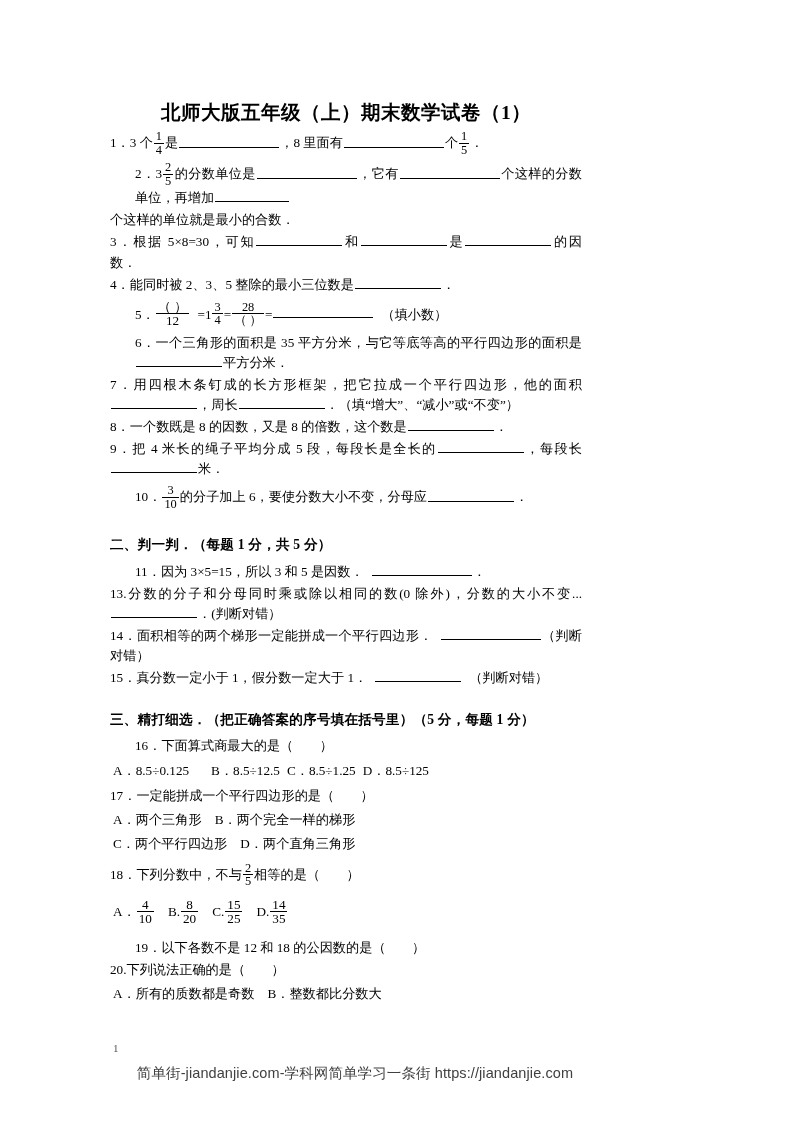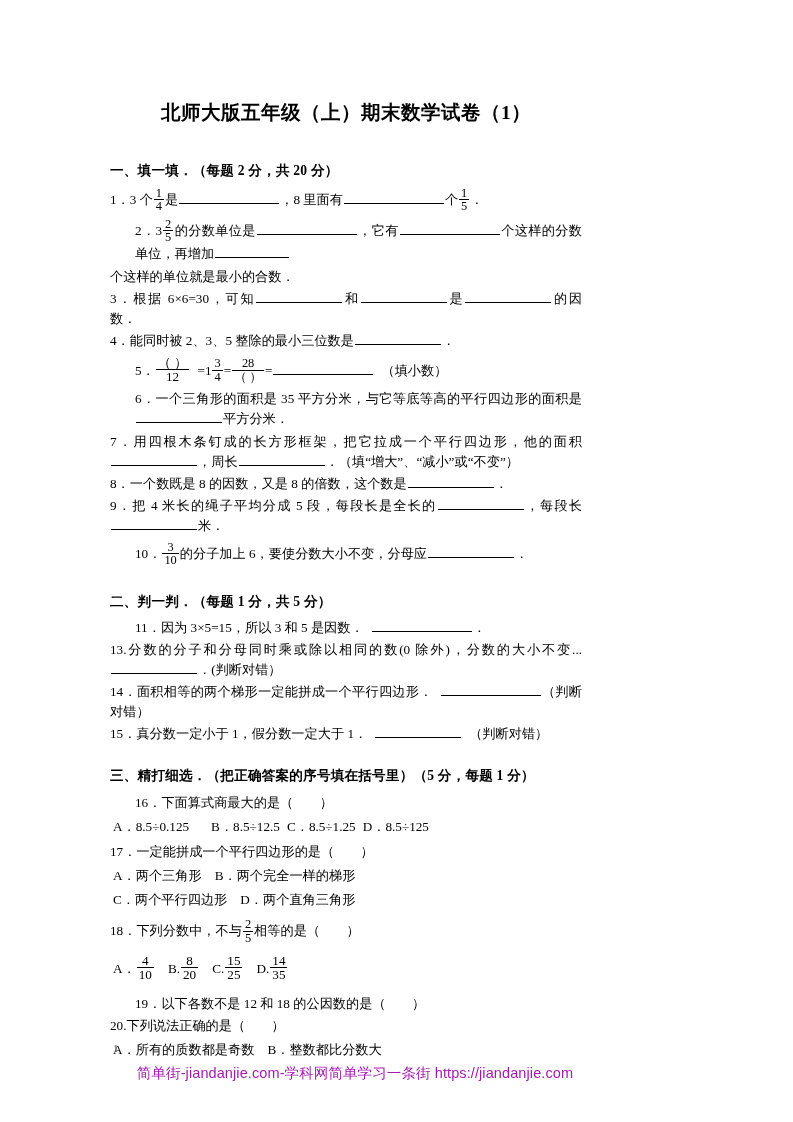--- a/index.html
+++ b/index.html
@@ -103,49 +103,48 @@
     color: #555;
     font-family: "Liberation Serif", serif;
   }
   .footer {
     position: absolute;
     left: 0;
     top: 1064px;
     width: 710px;
     text-align: center;
     font-size: 14.5px;
-    color: #a21caf;
+    color: #404040;
     font-family: "Liberation Sans", sans-serif;
     letter-spacing: 0.1px;
   }
   .nowrap { white-space: nowrap; }
   .sp-l { display:inline-block; width: 22px; }
   .sp-m { display:inline-block; width: 13px; }
   .sp-s { display:inline-block; width: 7px; }
 </style>
 </head>
 <body>
 
 <div class="page">
 
   <h1 class="doc-title">北师大版五年级（上）期末数学试卷（1）</h1>
 
-  <div class="section-heading sec1">一、填一填．（每题 2 分，共 20 分）</div>
 
   <div class="q tall">
     <span>1．</span><span>3 个</span><span class="frac"><span class="num">1</span><span class="den">4</span></span><span>是</span><span class="blank b-xl"></span><span>，8 里面有</span><span class="blank b-xl"></span><span>个</span><span class="frac"><span class="num">1</span><span class="den">5</span></span><span>．</span>
   </div>
 
   <div class="q tall gap-sm">
     <span>2．</span><span>3</span><span class="frac"><span class="num">2</span><span class="den">5</span></span><span>的分数单位是</span><span class="blank b-xl"></span><span>，它有</span><span class="blank b-xl"></span><span>个这样的分数单位，再增加</span><span class="blank b-m"></span>
   </div>
   <div class="q">个这样的单位就是最小的合数．</div>
 
   <div class="q">
-    <span>3．</span><span>根据 6×6=30，可知</span><span class="blank b-l"></span><span>和</span><span class="blank b-l"></span><span>是</span><span class="blank b-l"></span><span>的因数．</span>
+    <span>3．</span><span>根据 5×8=30，可知</span><span class="blank b-l"></span><span>和</span><span class="blank b-l"></span><span>是</span><span class="blank b-l"></span><span>的因数．</span>
   </div>
 
   <div class="q">
     <span>4．</span><span>能同时被 2、3、5 整除的最小三位数是</span><span class="blank b-l"></span><span>．</span>
   </div>
 
   <div class="q tall gap-sm">
     <span>5．</span><span class="frac big"><span class="num">（ ）</span><span class="den">12</span></span><span class="sp-s"></span><span>=1</span><span class="frac"><span class="num">3</span><span class="den">4</span></span><span>=</span><span class="frac"><span class="num">28</span><span class="den">（ ）</span></span><span>=</span><span class="blank b-xl"></span><span class="sp-s"></span><span>（填小数）</span>
   </div>
 

